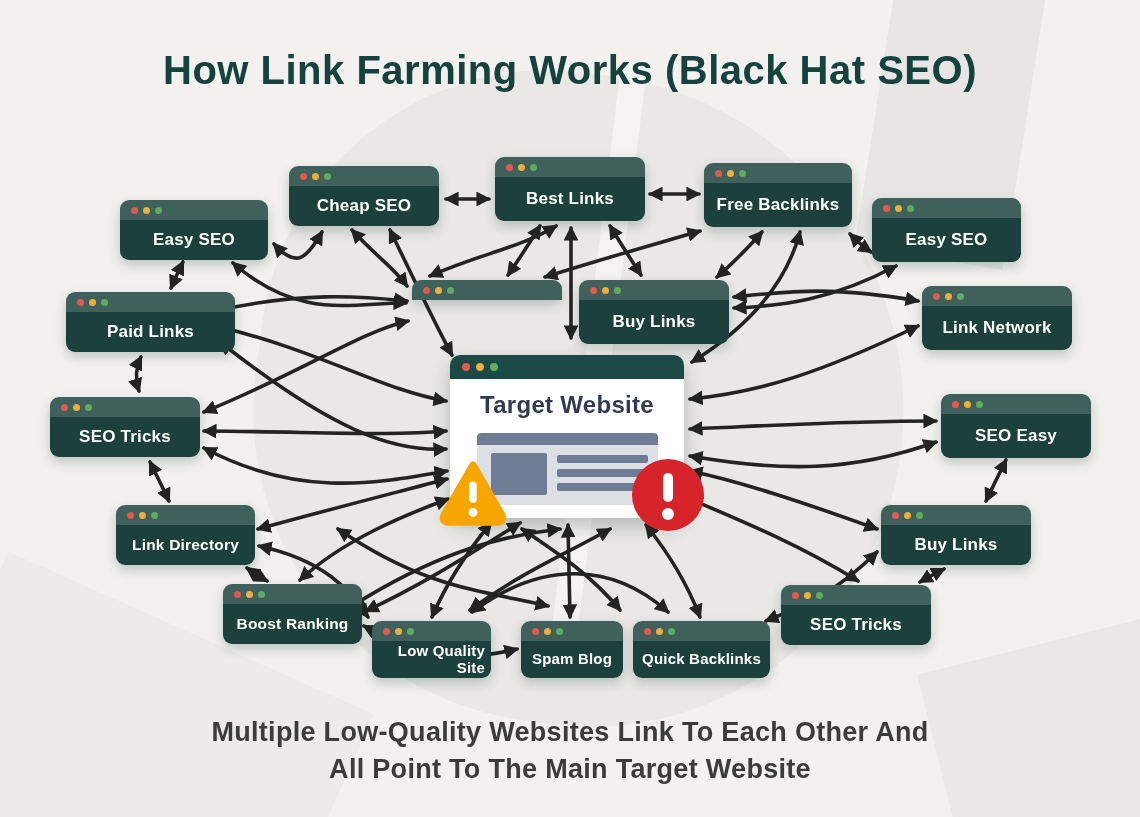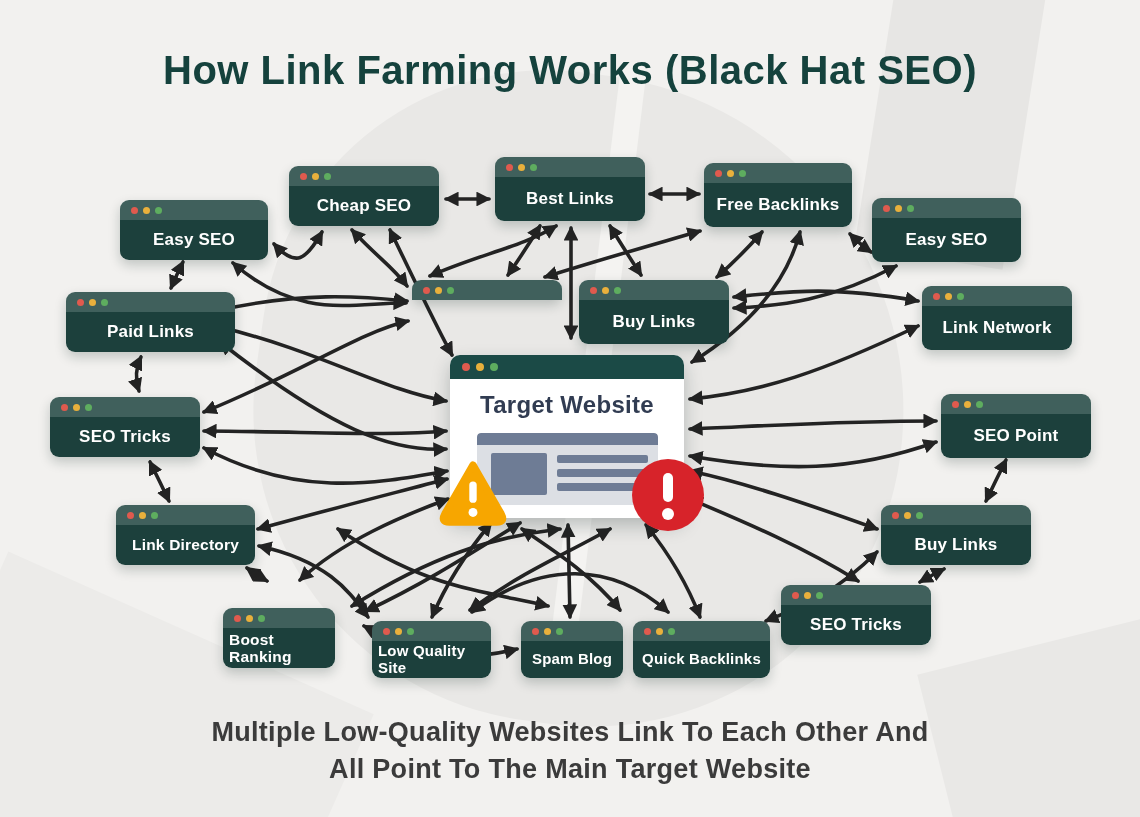--- a/index.html
+++ b/index.html
@@ -22,37 +22,37 @@
   }
 
   svg.arrows{position:absolute; left:0; top:0; z-index:2;}
   path.arrow{fill:none; stroke:#232323; stroke-width:3.6; stroke-linecap:round;}
 
   
   .win{position:absolute; z-index:3; border-radius:9px; box-shadow:0 5px 12px rgba(20,40,38,.22);}
   .win-bar{height:20px; background:#40605c; border-radius:9px 9px 0 0; display:flex; align-items:center; padding-left:11px; gap:5px;}
   .dot{width:7px; height:7px; border-radius:50%; display:inline-block;}
   .dot-r{background:#e05a4e;} .dot-y{background:#e9b03c;} .dot-g{background:#5ead5f;}
-  .win-body{background:#1c403c; border-radius:0 0 9px 9px; display:flex; align-items:center; justify-content:center; height:40px; padding:0 6px; text-align:left;}
+  .win-body{background:#1c403c; border-radius:0 0 9px 9px; display:flex; align-items:center; justify-content:center; height:40px; padding:0 6px; text-align:right;}
   .win-label{color:#ffffff; font-weight:700; font-size:17px; letter-spacing:.2px; line-height:1.12;}
 
   #win-easy-seo-left {left:120px; top:200px; width:148px;}
   #win-cheap-seo     {left:289px; top:166px; width:150px;}
   #win-best-links    {left:495px; top:157px; width:150px;}
   #win-free-backlinks{left:704px; top:163px; width:148px;}
   #win-easy-seo-right{left:872px; top:198px; width:149px;}
   #win-paid-links    {left:66px;  top:292px; width:169px;}
   #win-unnatural-links{left:412px; top:280px; width:150px;}
   #win-buy-links-top {left:579px; top:280px; width:150px;}
   #win-link-network  {left:922px; top:286px; width:150px;}
   #win-seo-tricks-left{left:50px; top:397px; width:150px;}
   #win-seo-boost     {left:941px; top:394px; width:150px;}
   #win-link-directory{left:116px; top:505px; width:139px;}
   #win-buy-links-right{left:881px; top:505px; width:150px;}
-  #win-boost-ranking {left:223px; top:584px; width:112px;margin-top:24px;}
+  #win-boost-ranking {left:223px; top:584px; width:139px;}
   #win-seo-tricks-bottom{left:781px; top:585px; width:150px;}
   #win-low-quality-site{left:372px; top:621px; width:119px;}
   #win-spam-blog     {left:521px; top:621px; width:102px;}
   #win-quick-backlinks{left:633px; top:621px; width:137px;}
 
   #win-best-links .win-body, #win-free-backlinks .win-body, #win-easy-seo-right .win-body,
   #win-link-network .win-body, #win-buy-links-top .win-body, #win-seo-boost .win-body {height:44px;}
   #win-unnatural-links .win-body{height:46px; padding:0 26px;}
   #win-unnatural-links .win-label{font-size:16px;}
   #win-link-directory .win-label, #win-boost-ranking .win-label{font-size:15.5px;}
@@ -256,21 +256,21 @@
       </div>
     </div>
 
     <div class="win" id="win-seo-boost">
       <div class="win-bar">
         <span class="dot dot-r"></span>
         <span class="dot dot-y"></span>
         <span class="dot dot-g"></span>
       </div>
       <div class="win-body">
-        <span class="win-label">SEO Point</span>
+        <span class="win-label">SEO Easy</span>
       </div>
     </div>
 
     <div class="win" id="win-link-directory">
       <div class="win-bar">
         <span class="dot dot-r"></span>
         <span class="dot dot-y"></span>
         <span class="dot dot-g"></span>
       </div>
       <div class="win-body">

